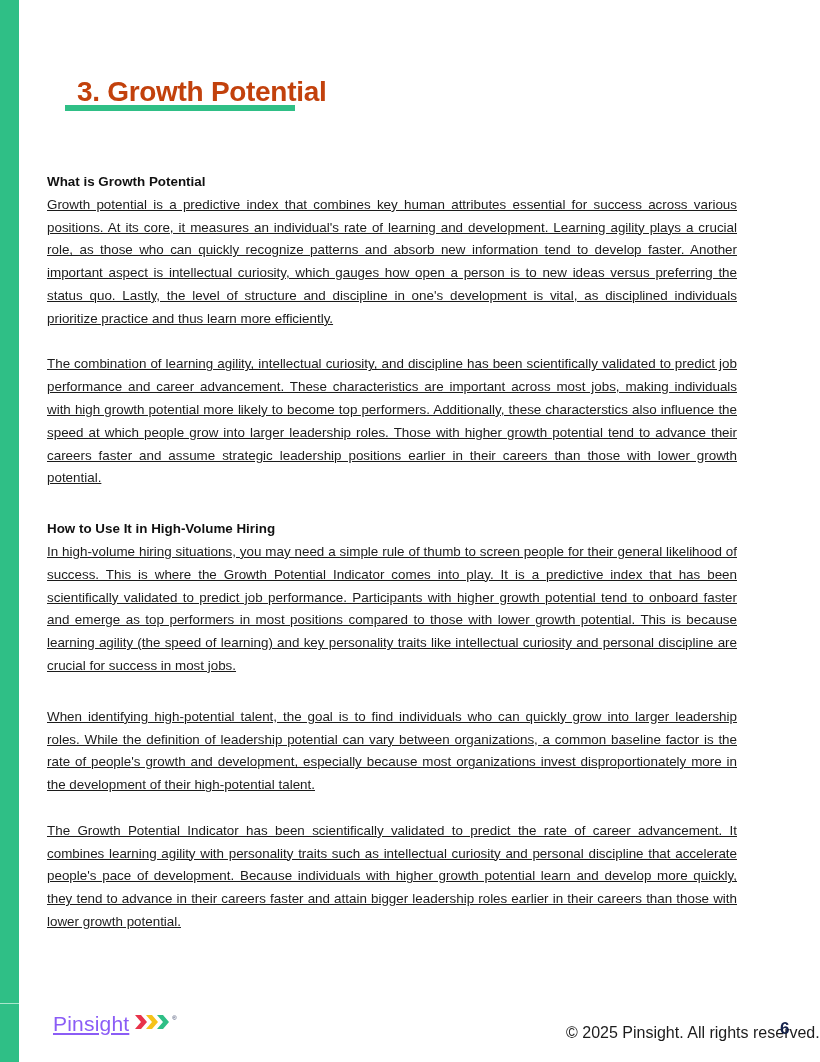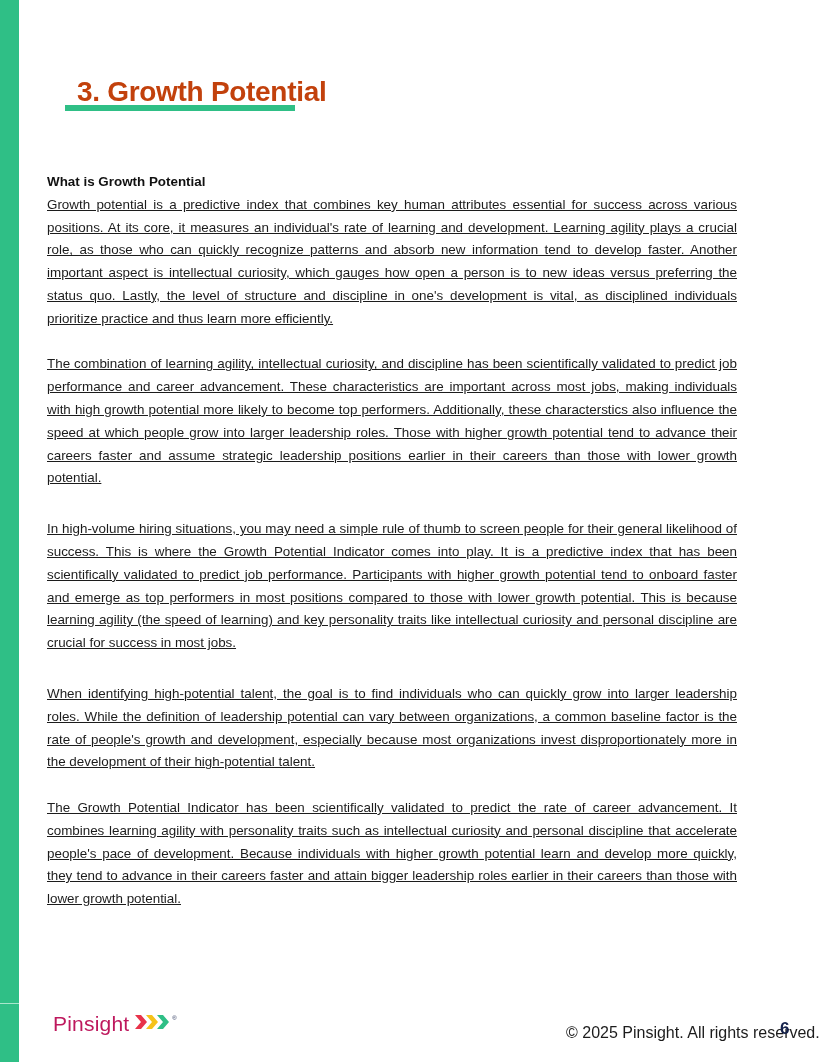--- a/index.html
+++ b/index.html
@@ -32,21 +32,21 @@
   }
   .section { margin: 0; }
   .section-heading { font-weight: bold; margin: 0; color: #111; }
   .para { margin: 0; text-align: justify; text-decoration: underline; }
   .gap-small { height: 22.8px; }
   .gap-large { height: 28px; }
   .footer-logo {
     position: absolute; left: 53px; top: 1012px; display: flex; align-items: center;
   }
   .logo-text {
-    font-size: 21px; color: #be185d; letter-spacing: 0.2px;
+    font-size: 21px; color: #8b5cf6; letter-spacing: 0.2px; text-decoration: underline;
   }
   .logo-chevrons { margin-left: 6px; display: inline-block; }
   .logo-reg { font-size: 6px; color: #14214b; vertical-align: top; margin-left: 1px; position: relative; top: -6px; }
   .copyright {
     position: absolute; left: 566px; top: 1024px; font-size: 16px; color: #1c1c1c;
   }
   .page-number {
     position: absolute; left: 780px; top: 1019px; font-size: 17px; font-weight: bold; color: #14214b;
   }
 </style>
@@ -61,20 +61,21 @@
 
 <div class="content">
   <div class="section">
     <p class="section-heading">What is Growth Potential</p>
     <p class="para">Growth potential is a predictive index that combines key human attributes essential for success across various positions. At its core, it measures an individual's rate of learning and development. Learning agility plays a crucial role, as those who can quickly recognize patterns and absorb new information tend to develop faster. Another important aspect is intellectual curiosity, which gauges how open a person is to new ideas versus preferring the status quo. Lastly, the level of structure and discipline in one's development is vital, as disciplined individuals prioritize practice and thus learn more efficiently.</p>
     <div class="gap-small"></div>
     <p class="para">The combination of learning agility, intellectual curiosity, and discipline has been scientifically validated to predict job performance and career advancement. These characteristics are important across most jobs, making individuals with high growth potential more likely to become top performers. Additionally, these characterstics also influence the speed at which people grow into larger leadership roles. Those with higher growth potential tend to advance their careers faster and assume strategic leadership positions earlier in their careers than those with lower growth potential.</p>
   </div>
   <div class="gap-large"></div>
   <div class="section">
+    <p class="section-heading">How to Use It in High-Volume Hiring</p>
     <p class="para">In high-volume hiring situations, you may need a simple rule of thumb to screen people for their general likelihood of success. This is where the Growth Potential Indicator comes into play. It is a predictive index that has been scientifically validated to predict job performance. Participants with higher growth potential tend to onboard faster and emerge as top performers in most positions compared to those with lower growth potential. This is because learning agility (the speed of learning) and key personality traits like intellectual curiosity and personal discipline are crucial for success in most jobs.</p>
   </div>
   <div class="gap-large"></div>
   <div class="section">
     <p class="para">When identifying high-potential talent, the goal is to find individuals who can quickly grow into larger leadership roles. While the definition of leadership potential can vary between organizations, a common baseline factor is the rate of people's growth and development, especially because most organizations invest disproportionately more in the development of their high-potential talent.</p>
     <div class="gap-small"></div>
     <p class="para">The Growth Potential Indicator has been scientifically validated to predict the rate of career advancement. It combines learning agility with personality traits such as intellectual curiosity and personal discipline that accelerate people's pace of development. Because individuals with higher growth potential learn and develop more quickly, they tend to advance in their careers faster and attain bigger leadership roles earlier in their careers than those with lower growth potential.</p>
   </div>
 </div>
 

